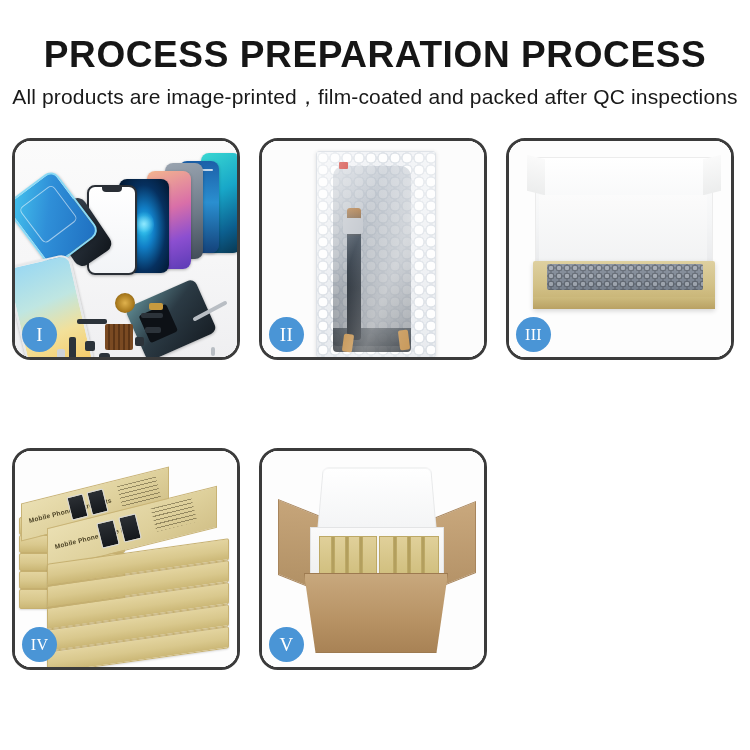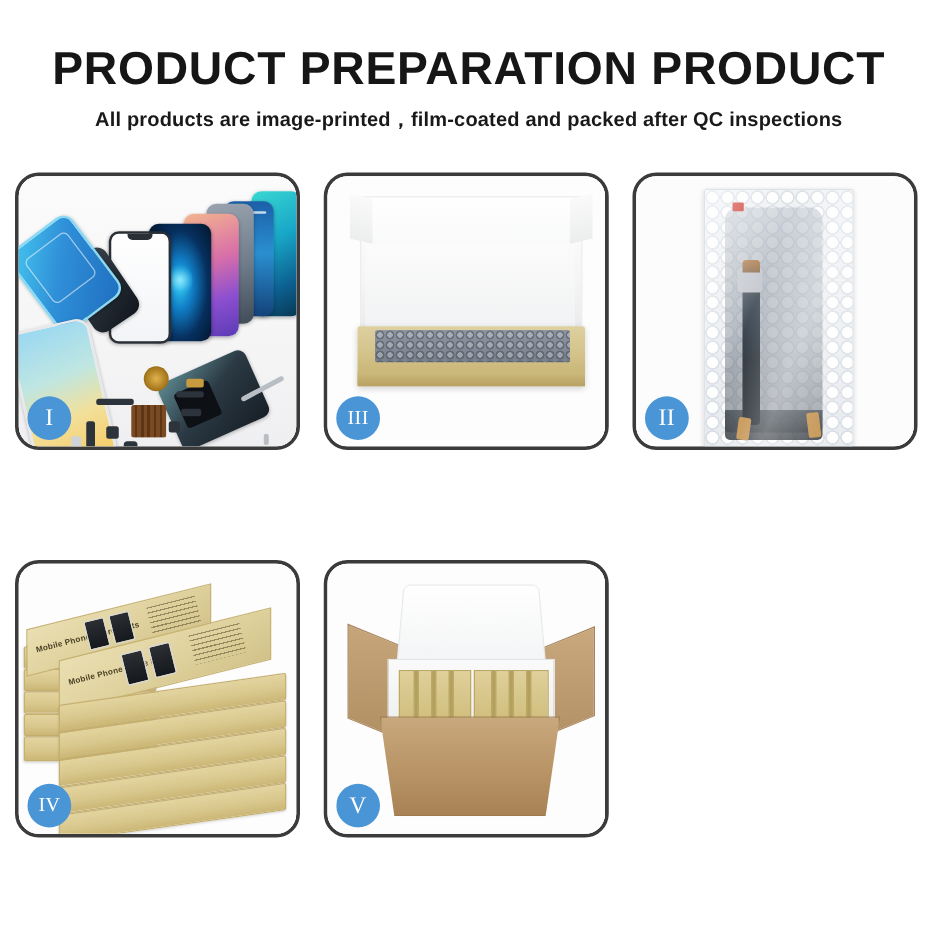--- a/index.html
+++ b/index.html
@@ -38,23 +38,23 @@
     line-height: 44px;
     font-weight: 700;
     letter-spacing: 0.6px;
     color: #161616;
     font-family: "Liberation Sans", sans-serif;
     white-space: nowrap;
   }
   .subtitle {
     margin: 0;
     padding-top: 9px;
-    font-size: 16px;
+    font-size: 21px;
     line-height: 22px;
-    font-weight: 700;
+    font-weight: 400;
     letter-spacing: 0.15px;
     color: #191919;
     white-space: nowrap;
   }
 
   
   .grid {
     position: absolute;
     top: 138px;
     left: 12px;
@@ -427,21 +427,21 @@
     background: rgba(160,128,86,.55);
     border-radius: 1px;
   }
 </style>
 </head>
 <body>
 
 <div class="page">
 
   <div class="header">
-    <h1 class="title">PRODUCT PREPARATION PRODUCT</h1>
+    <h1 class="title">PROCESS PREPARATION PROCESS</h1>
     <p class="subtitle">All products are image-printed，film-coated and packed after QC inspections</p>
   </div>
 
   <div class="grid">
 
     <div class="panel">
       <div class="panel-inner">
         <div class="p1-bg"></div>
         <div class="scene">
           <div class="phone ph-teal"></div>
@@ -468,48 +468,48 @@
           <div class="part silver" style="left:196px;top:206px;width:4px;height:9px;"></div>
           <div class="part silver" style="left:176px;top:168px;width:38px;height:4px;transform:rotate(-28deg);"></div>
           <div class="part" style="left:130px;top:186px;width:16px;height:6px;"></div>
         </div>
       </div>
       <div class="badge">I</div>
     </div>
 
     <div class="panel">
       <div class="panel-inner">
-        <div class="p3-bg"></div>
-        <div class="lid"></div>
-        <div class="lid-flapL"></div>
-        <div class="lid-flapR"></div>
-        <div class="foam"></div>
-        <div class="tray">
-          <div class="tray-inner"></div>
-          <div class="tray-edge"></div>
-        </div>
-      </div>
-      <div class="badge wide">III</div>
-    </div>
-
-    <div class="panel">
-      <div class="panel-inner">
         <div class="p2-bg"></div>
         <div class="bubble-bag">
           <div class="bb-screen"></div>
           <div class="bb-bottom"></div>
           <div class="bb-flex"></div>
           <div class="bb-conn"></div>
           <div class="bb-red"></div>
           <div class="bb-gold-l"></div>
           <div class="bb-gold-r"></div>
           <div class="bb-sheen"></div>
         </div>
       </div>
       <div class="badge">II</div>
+    </div>
+
+    <div class="panel">
+      <div class="panel-inner">
+        <div class="p3-bg"></div>
+        <div class="lid"></div>
+        <div class="lid-flapL"></div>
+        <div class="lid-flapR"></div>
+        <div class="foam"></div>
+        <div class="tray">
+          <div class="tray-inner"></div>
+          <div class="tray-edge"></div>
+        </div>
+      </div>
+      <div class="badge wide">III</div>
     </div>
 
     <div class="panel">
       <div class="panel-inner">
         <div class="p4-bg"></div>
         <div class="stack">
 
           <div class="gbox" style="left:0px;top:44px;width:104px;height:16px;"></div>
           <div class="gbox" style="left:0px;top:62px;width:104px;height:16px;"></div>
           <div class="gbox" style="left:0px;top:80px;width:104px;height:16px;"></div>

